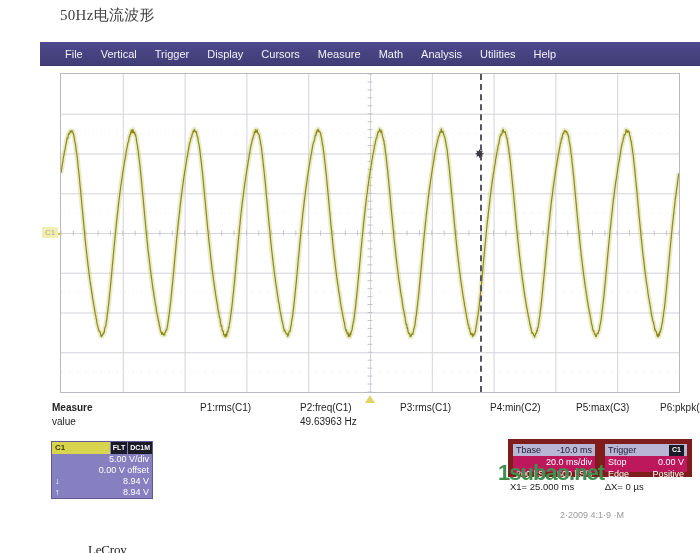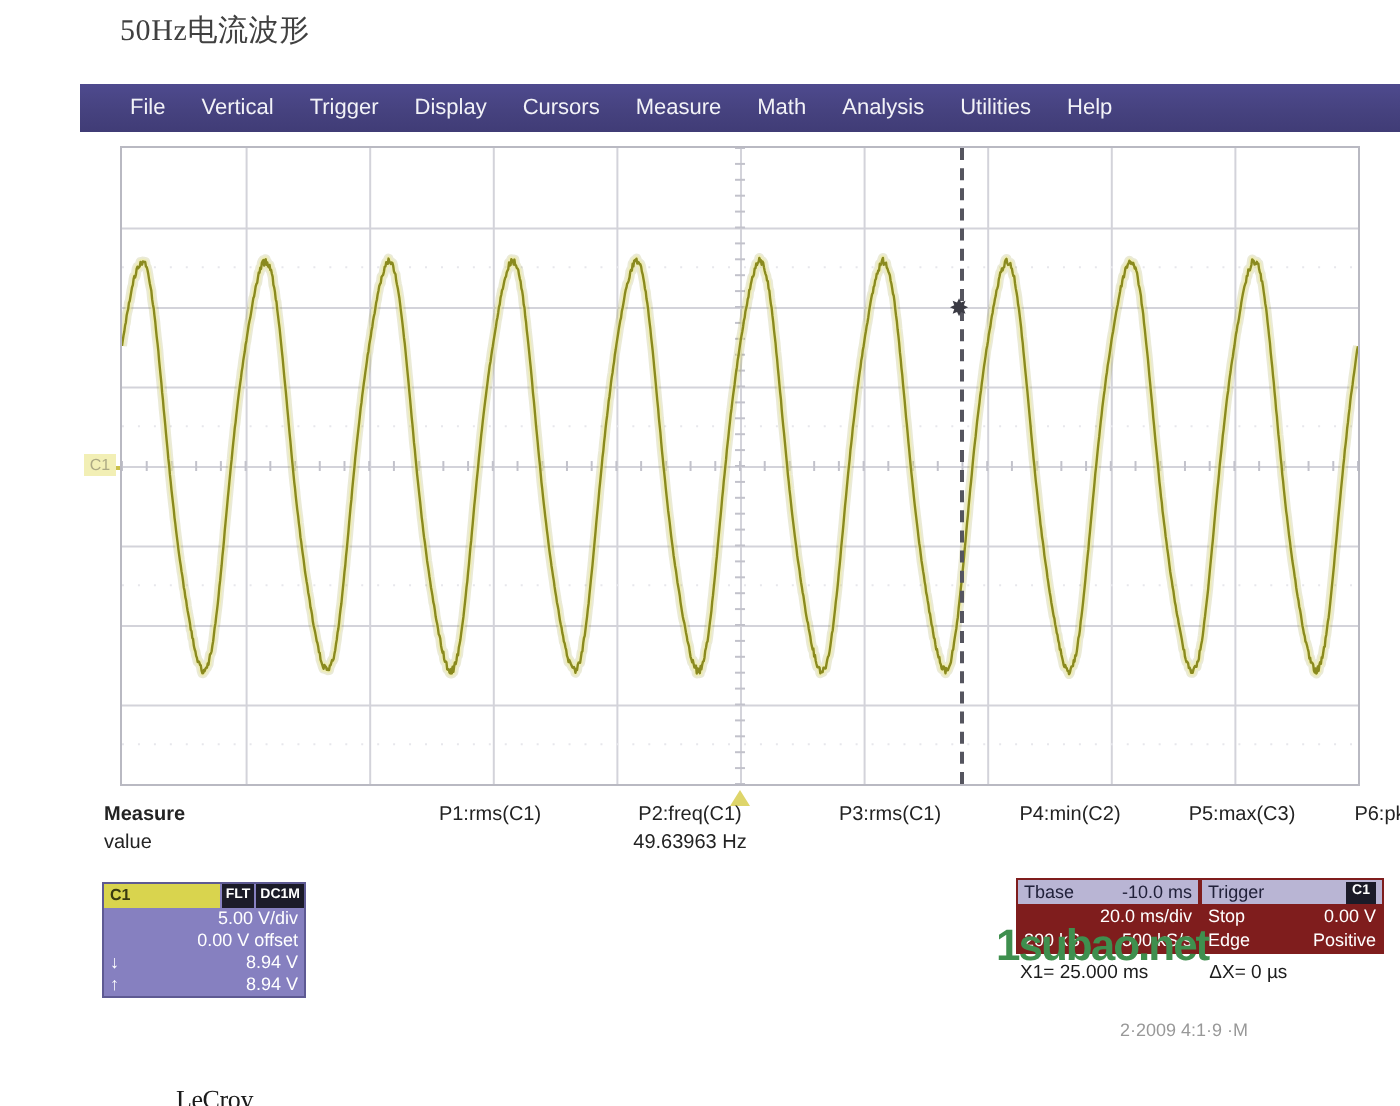--- a/index.html
+++ b/index.html
@@ -140,21 +140,21 @@
   }
   .mrow { position: relative; height: 14px; }
   .mlabel {
     position: absolute;
     left: 0;
     font-weight: normal;
   }
   .mlabel.bold { font-weight: bold; }
   .mcell {
     position: absolute;
-    text-align: center;
+    text-align: left;
     white-space: nowrap;
   }
   .check { font-size: 11px; }
 
   
   #c1-box {
     position: absolute;
     left: 11px;
     top: 399px;
     width: 102px;
@@ -209,22 +209,22 @@
     border-bottom: 1px solid #1b1b1b;
     padding-bottom: 1px;
     letter-spacing: -0.2px;
   }
 
   
   #tbase-box, #trigger-box {
     position: absolute;
     top: 397px;
     height: 38px;
-    background: #7f1d1d;
-    border: 1px solid #7f1d1d;
+    background: #be185d;
+    border: 5px solid #7f1d1d;
     box-sizing: border-box;
     font-size: 9px;
     color: #ffffff;
   }
   #tbase-box { left: 468px; width: 92px; }
   #trigger-box { left: 560px; width: 92px; }
   .box-head {
     height: 12px;
     background: #b9b5d4;
     color: #21213a;

